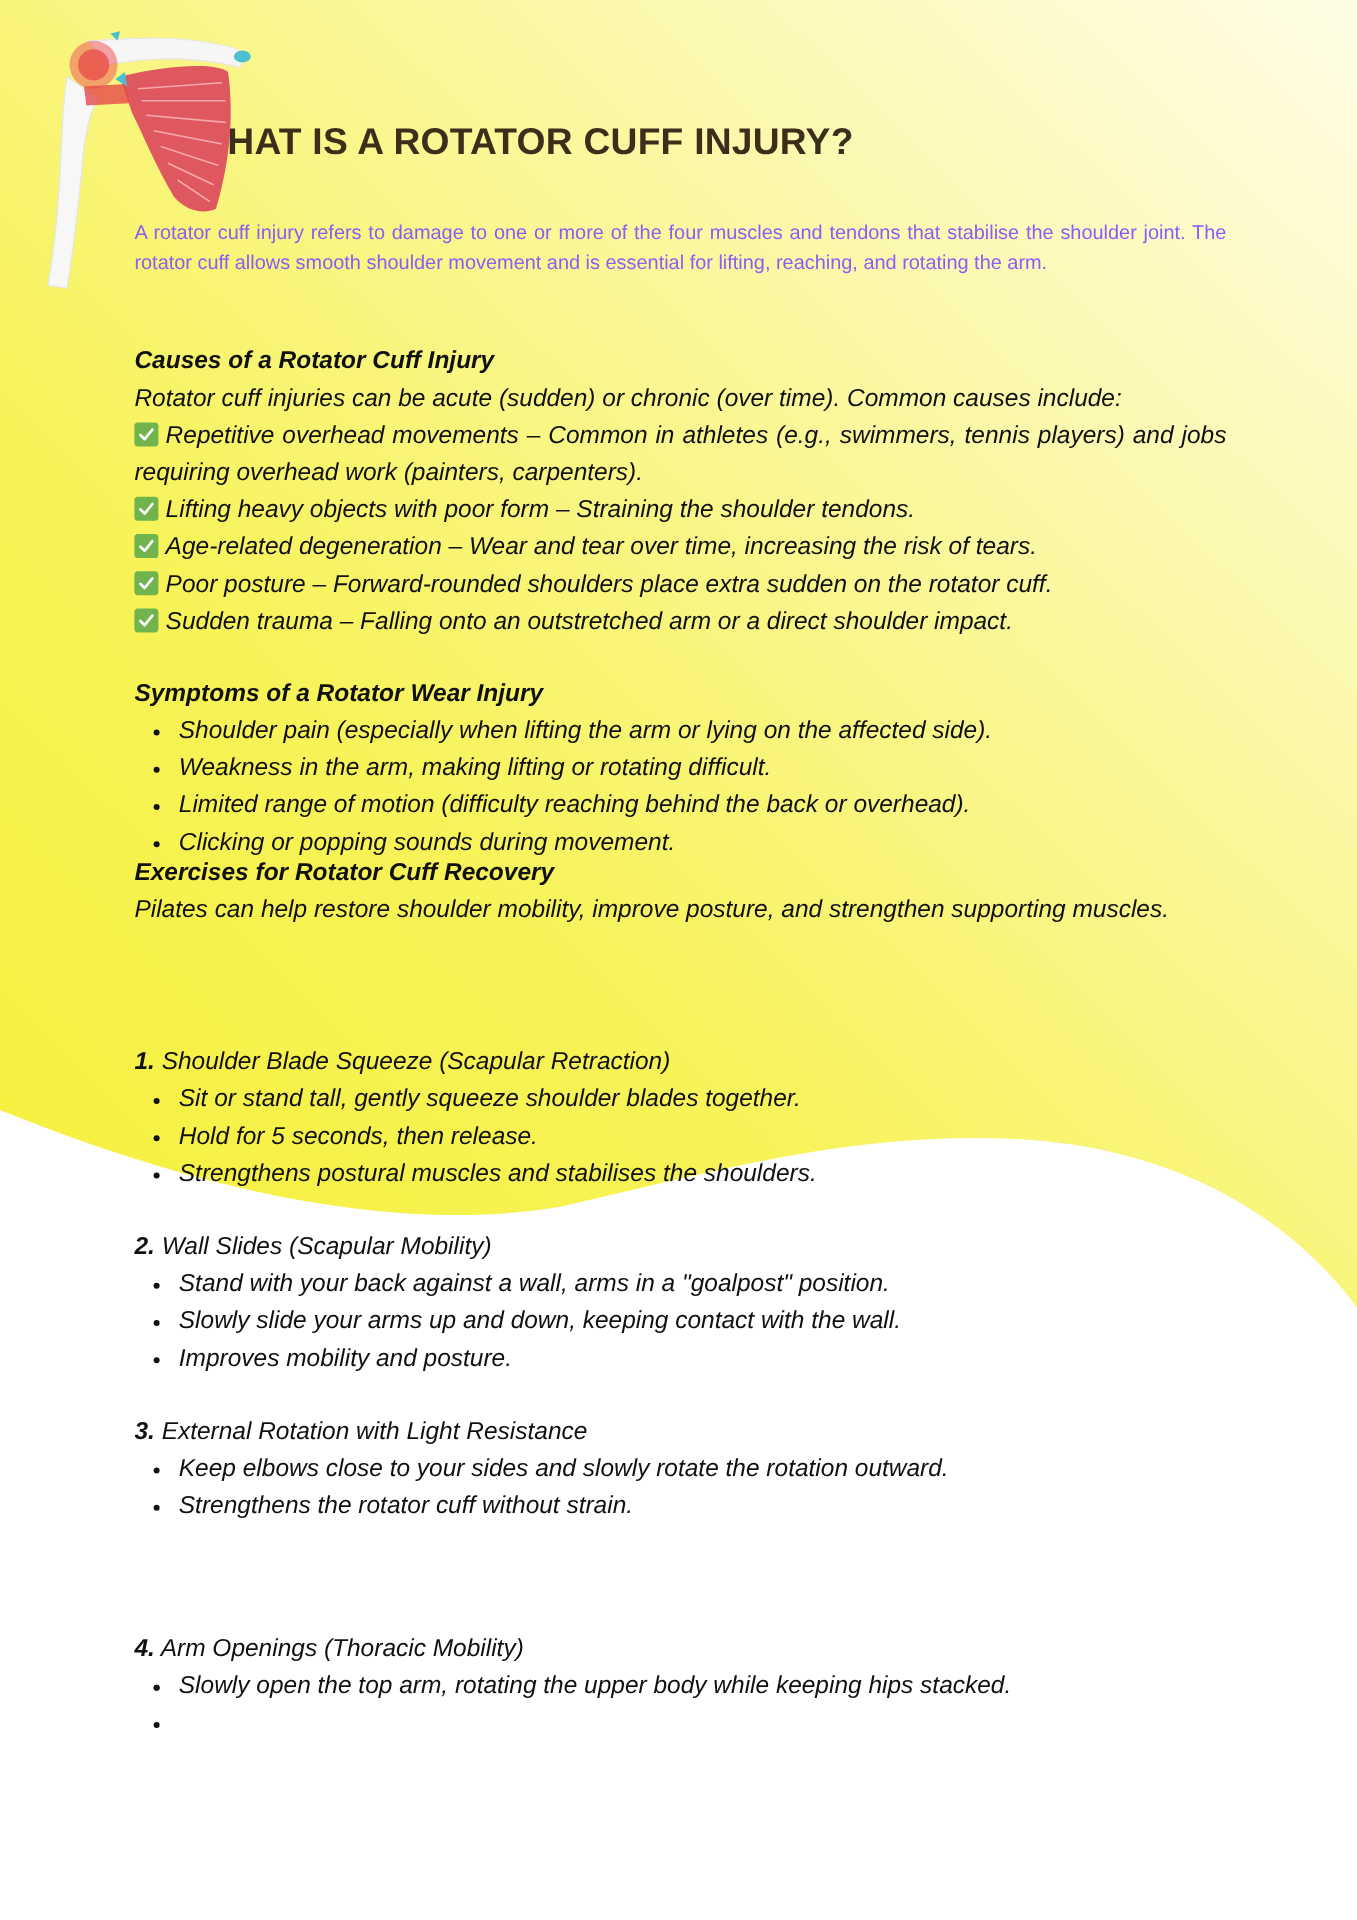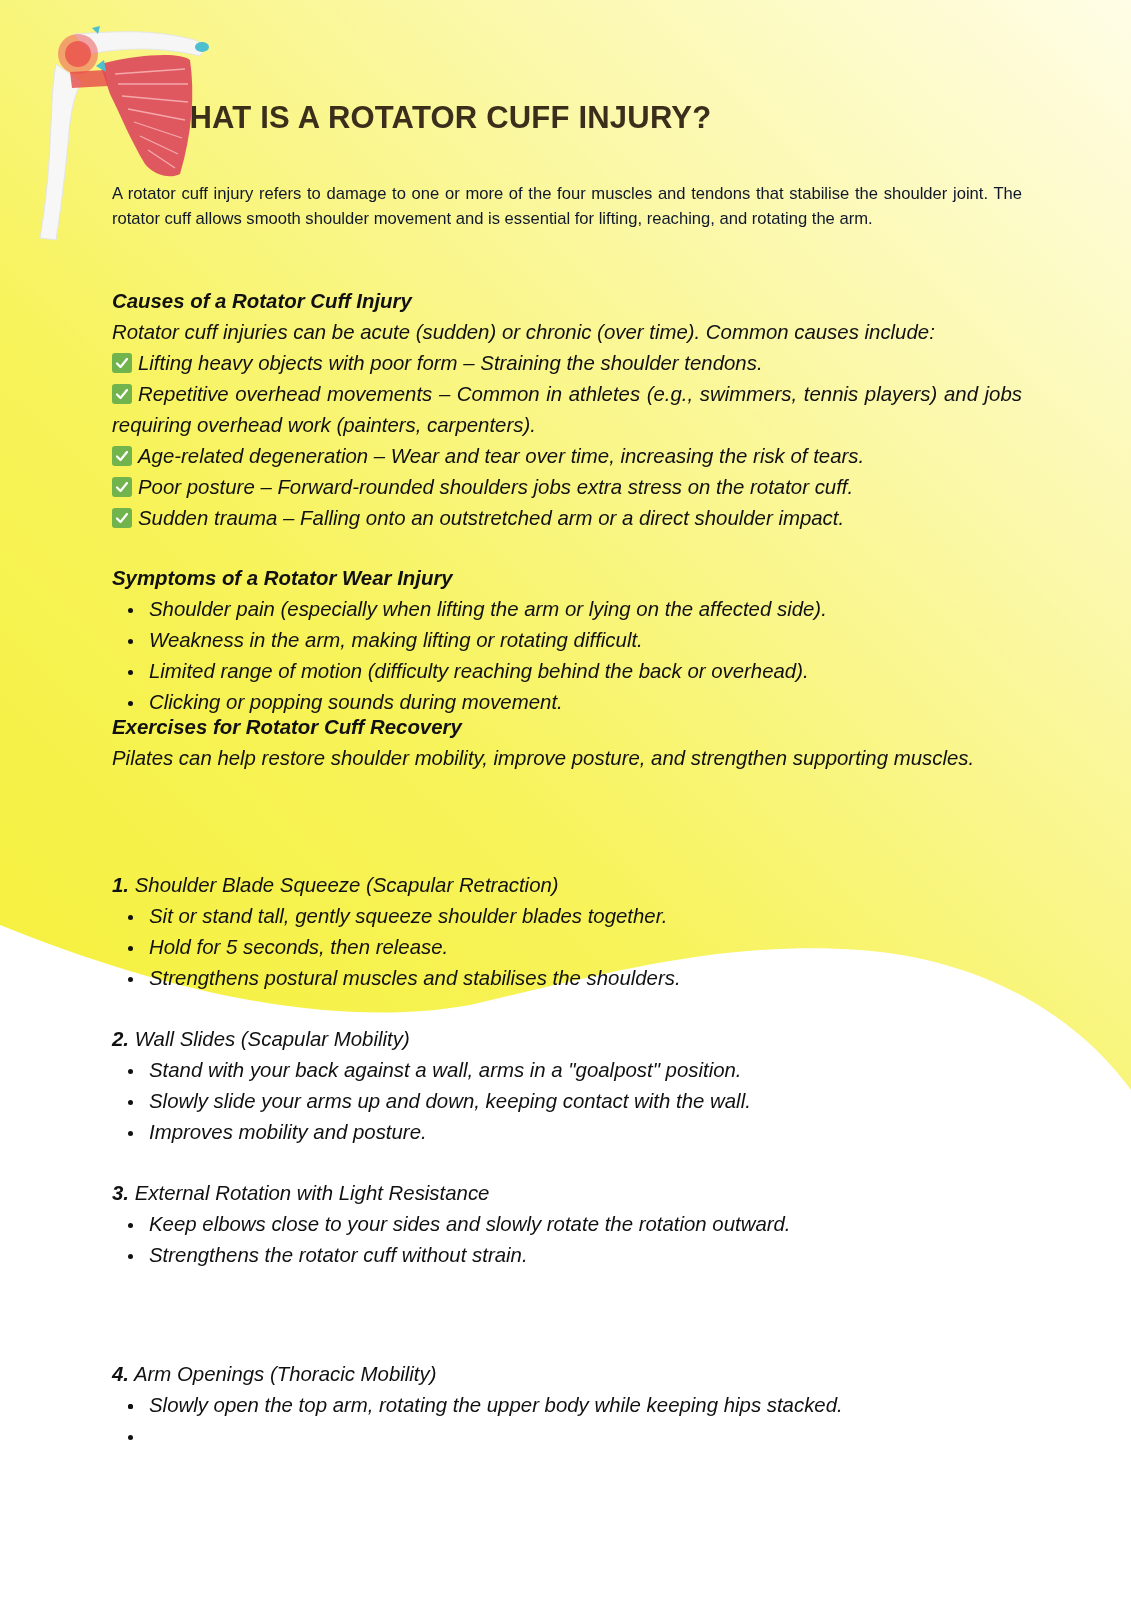--- a/index.html
+++ b/index.html
@@ -12,21 +12,21 @@
   .bg { position: absolute; left: 0; top: 0; width: 1131px; height: 1600px; z-index: 0; }
   .illustration { position: absolute; left: 30px; top: 14px; width: 190px; height: 230px; z-index: 1; }
   .content { position: absolute; left: 112px; top: 0; width: 910px; z-index: 2; }
   .title {
     position: absolute; left: 160px; top: 99px; width: 700px; text-align: left;
     font-size: 31px; font-weight: bold; color: #3b2f1c; letter-spacing: 0.2px; margin: 0;
     line-height: 38px;
   }
   .intro {
     position: absolute; left: 0; top: 181px; width: 910px; margin: 0;
-    font-size: 16.6px; line-height: 25px; text-align: justify; color: #0f172a;
+    font-size: 16.6px; line-height: 25px; text-align: justify; color: #8b5cf6;
   }
   .body-block { position: absolute; left: 0; width: 910px; font-size: 20.4px; line-height: 31px; font-style: italic; }
   .h { font-weight: bold; margin: 0; }
   .p { margin: 0; }
   .justify { text-align: justify; }
   .cause { margin: 0; display: block; }
   .check {
     display: inline-block; width: 20px; height: 20px; border-radius: 3px;
     background: #71b34c; vertical-align: -3px; margin-right: 6px; position: relative;
   }
@@ -83,32 +83,32 @@
 <h1 class="title">WHAT IS A ROTATOR CUFF INJURY?</h1>
 
 <div class="content">
 
   <p class="intro">A rotator cuff injury refers to damage to one or more of the four muscles and tendons that stabilise the shoulder joint. The rotator cuff allows smooth shoulder movement and is essential for lifting, reaching, and rotating the arm.</p>
 
   <section class="body-block" style="top:286px;">
     <p class="h">Causes of a Rotator Cuff Injury</p>
     <p class="p">Rotator cuff injuries can be acute (sudden) or chronic (over time). Common causes include:</p>
     <div id="causes-list">
-        <p class="cause"><span class="check"><svg width="16" height="16" viewBox="0 0 16 16">
-              <path d="M3 8.5 L6.5 12 L13 4" fill="none" stroke="#ffffff" stroke-width="2.2" stroke-linecap="round" stroke-linejoin="round"></path>
-            </svg></span><span>Lifting heavy objects with poor form – Straining the shoulder tendons.</span></p>
         <p class="cause justify"><span class="check"><svg width="16" height="16" viewBox="0 0 16 16">
               <path d="M3 8.5 L6.5 12 L13 4" fill="none" stroke="#ffffff" stroke-width="2.2" stroke-linecap="round" stroke-linejoin="round"></path>
             </svg></span><span>Repetitive overhead movements – Common in athletes (e.g., swimmers, tennis players) and jobs requiring overhead work (painters, carpenters).</span></p>
         <p class="cause"><span class="check"><svg width="16" height="16" viewBox="0 0 16 16">
               <path d="M3 8.5 L6.5 12 L13 4" fill="none" stroke="#ffffff" stroke-width="2.2" stroke-linecap="round" stroke-linejoin="round"></path>
+            </svg></span><span>Lifting heavy objects with poor form – Straining the shoulder tendons.</span></p>
+        <p class="cause"><span class="check"><svg width="16" height="16" viewBox="0 0 16 16">
+              <path d="M3 8.5 L6.5 12 L13 4" fill="none" stroke="#ffffff" stroke-width="2.2" stroke-linecap="round" stroke-linejoin="round"></path>
             </svg></span><span>Age-related degeneration – Wear and tear over time, increasing the risk of tears.</span></p>
         <p class="cause"><span class="check"><svg width="16" height="16" viewBox="0 0 16 16">
               <path d="M3 8.5 L6.5 12 L13 4" fill="none" stroke="#ffffff" stroke-width="2.2" stroke-linecap="round" stroke-linejoin="round"></path>
-            </svg></span><span>Poor posture – Forward-rounded shoulders jobs extra stress on the rotator cuff.</span></p>
+            </svg></span><span>Poor posture – Forward-rounded shoulders place extra sudden on the rotator cuff.</span></p>
         <p class="cause"><span class="check"><svg width="16" height="16" viewBox="0 0 16 16">
               <path d="M3 8.5 L6.5 12 L13 4" fill="none" stroke="#ffffff" stroke-width="2.2" stroke-linecap="round" stroke-linejoin="round"></path>
             </svg></span><span>Sudden trauma – Falling onto an outstretched arm or a direct shoulder impact.</span></p>
       </div>
   </section>
 
   <section class="body-block" style="top:563px;">
     <p class="h">Symptoms of a Rotator Wear Injury</p>
     <ul id="symptoms-list">
         <li><span class="bullet"></span><span>Shoulder pain (especially when lifting the arm or lying on the affected side).</span></li>

